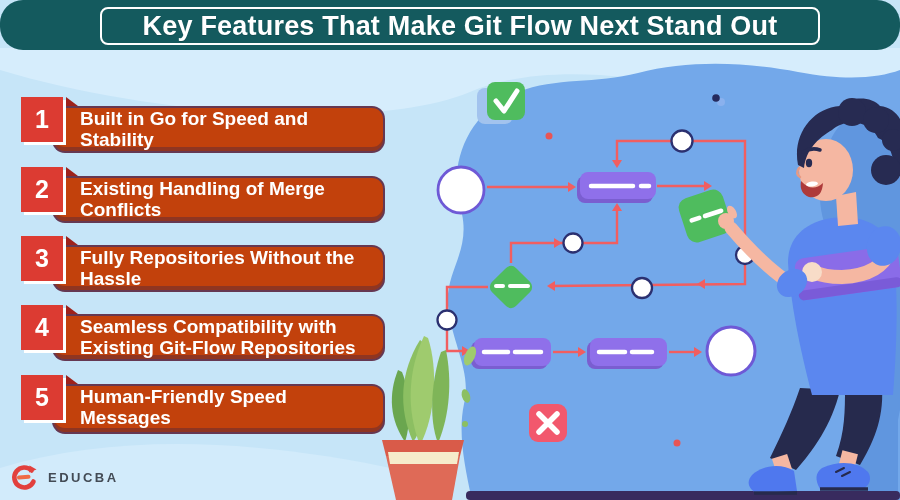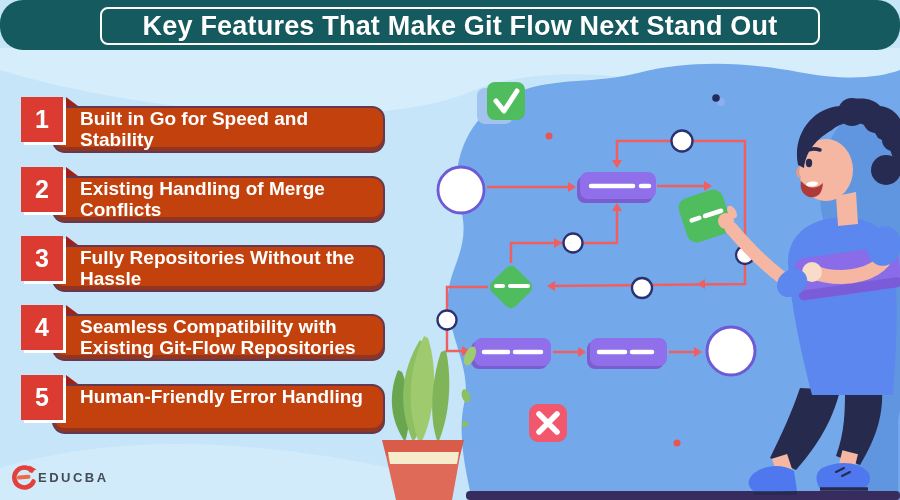--- a/index.html
+++ b/index.html
@@ -36,21 +36,21 @@
   }
   .numsq{
     position:absolute;left:21px;width:42px;height:45px;background:#dc3b32;
     box-shadow:3px 3px 0 #ffffff;
     display:flex;align-items:center;justify-content:center;
     color:#ffffff;font-size:25px;font-weight:700;
   }
   .f1{top:97px}.f2{top:167px}.f3{top:236px}.f4{top:305px}.f5{top:375px}
   .f5 .banner{height:50px;}
   
-  .brand{position:absolute;left:10px;top:463px;display:flex;align-items:center;gap:0;z-index:20;}
+  .brand{position:absolute;left:10px;top:463px;display:flex;align-items:center;gap:10px;z-index:20;}
   .brand-text{color:#434b55;font-size:13px;font-weight:600;letter-spacing:2.5px;}
   
   .illus{position:absolute;left:0;top:0;z-index:5;}
 </style>
 </head>
 <body>
 
 <div id="canvas">
 
   <svg class="illus" width="900" height="500" viewBox="0 0 900 500">
@@ -254,21 +254,21 @@
   <div class="feature f4">
     <div class="banner">
       <span class="banner-label">Seamless Compatibility with
 Existing Git-Flow Repositories</span>
     </div>
     <div class="fold" style="top: 0px;"></div>
     <div class="numsq" style="top:0">4</div>
   </div>
   <div class="feature f5">
     <div class="banner">
-      <span class="banner-label">Human-Friendly Error Handling</span>
+      <span class="banner-label">Human-Friendly Speed Messages</span>
     </div>
     <div class="fold" style="top: 0px;"></div>
     <div class="numsq" style="top:0">5</div>
   </div>
 
   <div class="brand">
     <svg width="28" height="28" viewBox="0 0 28 28">
       <path d="M21.5,7.5 A10,10 0 1 0 23.5,18.5" stroke="#e2403d" stroke-width="4.6" fill="none" stroke-linecap="round"></path>
       <polygon points="19.5,2.5 26.5,6.5 19,9.5" fill="#e2403d"></polygon>
       <line x1="9" y1="14.5" x2="18.5" y2="13.8" stroke="#ef6a45" stroke-width="4" stroke-linecap="round"></line>

